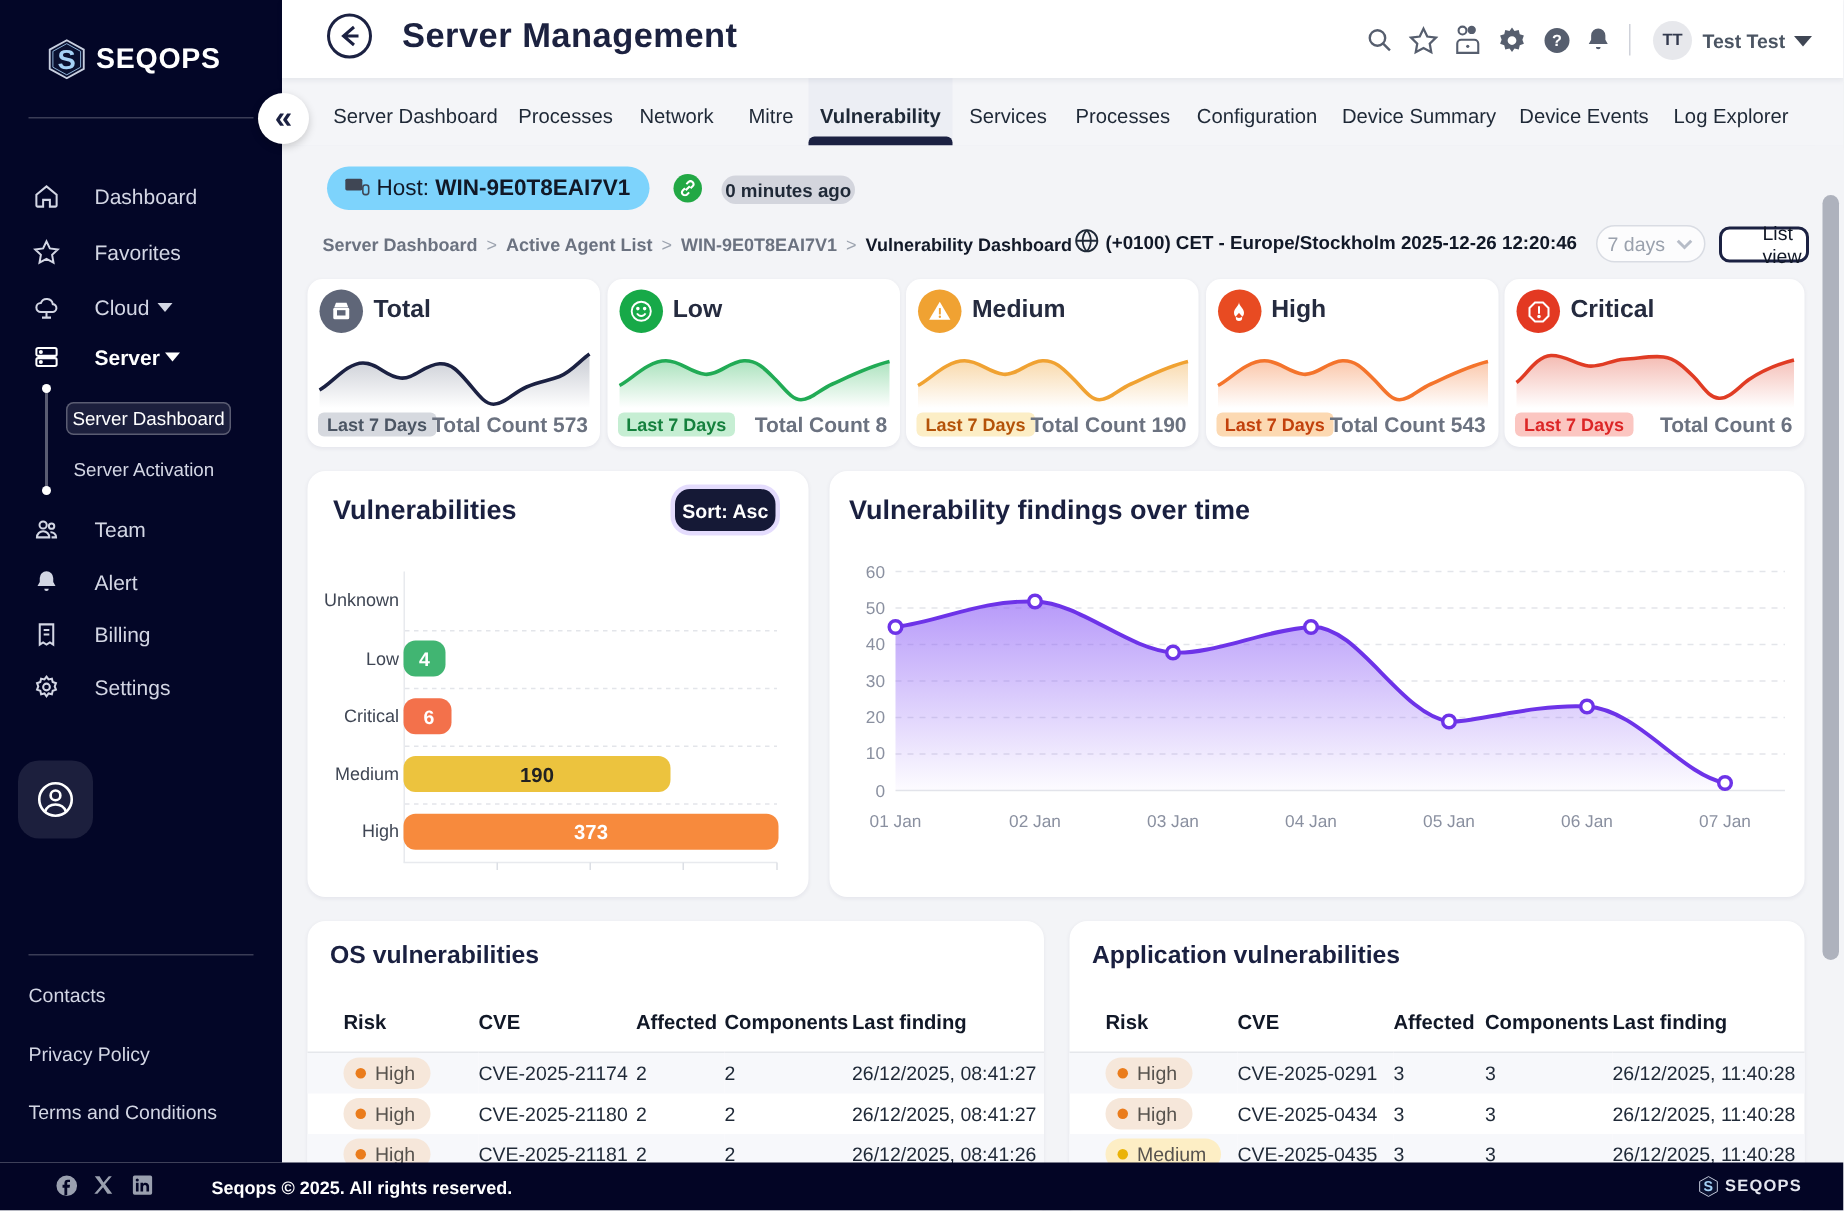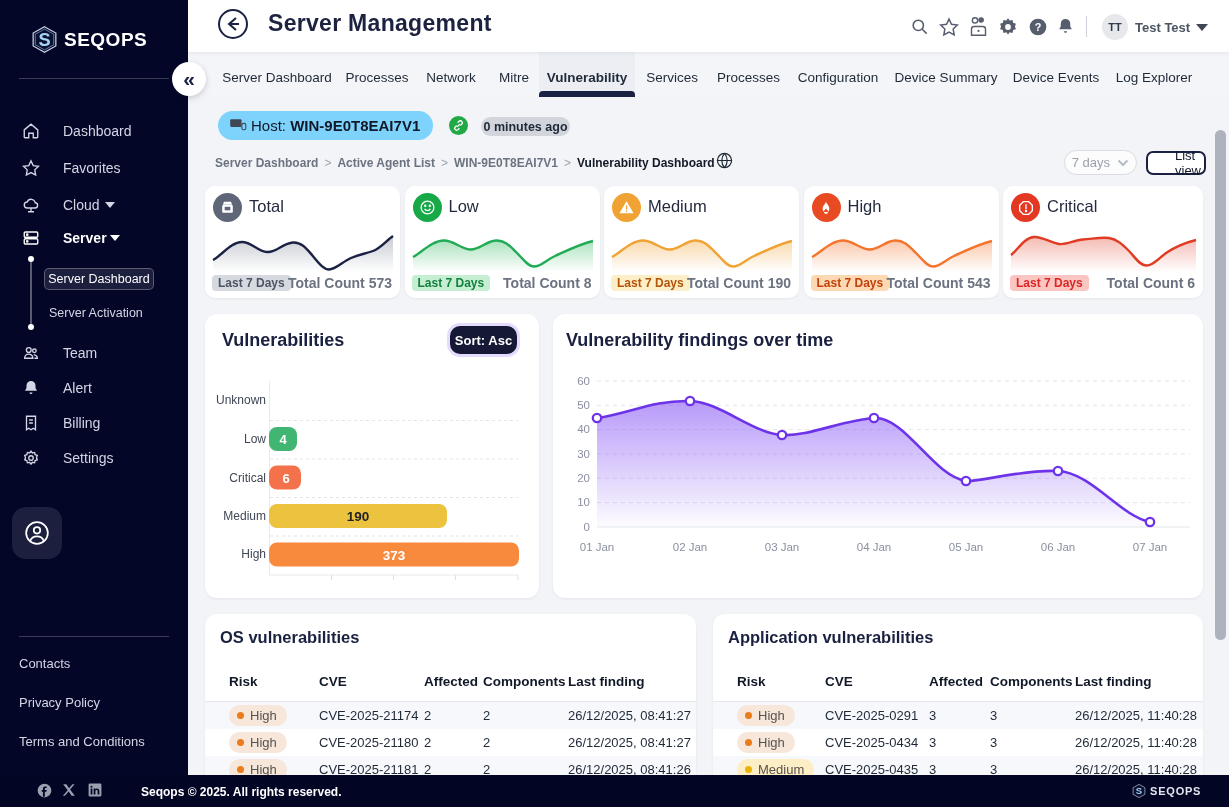--- a/index.html
+++ b/index.html
@@ -59,21 +59,21 @@
 #crumbs { position:absolute; left:27px; top:59px; font-size:12px; color:#6b7280; font-weight:bold; white-space:nowrap; }
 #crumbs .sep { margin:0 6px; color:#9ca3af; font-weight:normal; }
 #crumbs .last { color:#111827; }
 #tz { position:absolute; left:549px; top:58px; font-size:12.5px; font-weight:bold; color:#111827; white-space:nowrap; }
 #days-pill { position:absolute; left:876px; top:53px; width:73px; height:25px; background:#fcfcfd; border:1px solid #d9dce3; border-radius:13px; color:#9aa1ad; font-size:13px; display:flex; align-items:center; justify-content:center; }
 #listview { position:absolute; left:958px; top:54px; width:60px; height:24px; background:#fff; border:2px solid #1b2142; border-radius:7px; color:#111827; font-size:13px; display:flex; align-items:center; justify-content:center;padding-left:27px; }
 
 
 .scard { position:absolute; top:89px; width:195px; height:112px; background:#fff; border-radius:10px; box-shadow:0 1px 3px rgba(20,25,60,0.06); }
 .scard .ic { position:absolute; left:8px; top:7px; width:29px; height:29px; border-radius:50%; display:flex; align-items:center; justify-content:center; }
-.scard .tt { position:absolute; left:44px; top:11px; font-size:16.5px; font-weight:normal; color:#252b3f; }
+.scard .tt { position:absolute; left:44px; top:11px; font-size:16.5px; font-weight:bold; color:#252b3f; }
 .scard svg.spark { position:absolute; left:4px; top:44px; }
 .scard .badge { position:absolute; left:7px; top:89px; height:16px; padding:0 6px; border-radius:4px; font-size:12px; font-weight:bold; display:flex; align-items:center; }
 .scard .cnt { position:absolute; right:8px; top:89px; font-size:14px; font-weight:bold; color:#6b7280; }
 
 
 .panel { position:absolute; background:#fff; border-radius:12px; box-shadow:0 1px 3px rgba(20,25,60,0.06); }
 .ptitle { position:absolute; font-size:18px; font-weight:bold; color:#1a2040; }
 
 #vuln-panel { left:17px; top:217px; width:334px; height:284px; }
 #sort-btn { position:absolute; left:245px; top:12px; width:67px; height:28px; background:#151936; border-radius:10px; box-shadow:0 0 0 3px rgba(167,139,250,0.3); color:#fff; font-size:13px; font-weight:bold; display:flex; align-items:center; justify-content:center; }
@@ -272,20 +272,21 @@
           <path d="M9 15 L15 9 M8 12 l-3 3 a4.2 4.2 0 0 0 6 6 l3 -3 M16 12 l3 -3 a4.2 4.2 0 0 0 -6 -6 l-3 3"></path>
         </svg>
     </div>
     <div id="ago-pill">0 minutes ago</div>
 
     <div id="crumbs">Server Dashboard<span class="sep">&gt;</span>Active Agent List<span class="sep">&gt;</span>WIN-9E0T8EAI7V1<span class="sep">&gt;</span><span class="last">Vulnerability Dashboard</span></div>
     <svg style="position:absolute; left:528px; top:55px;" width="17" height="17" viewBox="0 0 24 24" fill="none" stroke="#1f2937" stroke-width="1.7">
         <circle cx="12" cy="12" r="10"></circle>
         <path d="M2 12 h20 M12 2 a15 15 0 0 1 0 20 M12 2 a15 15 0 0 0 0 20"></path>
       </svg>
+    <div id="tz">(+0100) CET - Europe/Stockholm 2025-12-26 12:20:46</div>
     <div id="days-pill">7 days&nbsp;&nbsp;<svg width="12" height="8" viewBox="0 0 12 8" fill="none" stroke="#b6bcc7" stroke-width="2">
           <path d="M1.5 1.5 L6 6 L10.5 1.5"></path>
         </svg></div>
     <div id="listview">List view</div>
 
     <div class="scard" style="left:17px;">
       <div class="ic" style="background:#5f6678;">
         <svg width="17" height="17" viewBox="0 0 24 24" fill="#fff">
             <path d="M7 4 h10 l1.5 4 h-13 Z"></path>
             <rect x="4.5" y="8.5" width="15" height="11" rx="1.5"></rect>

